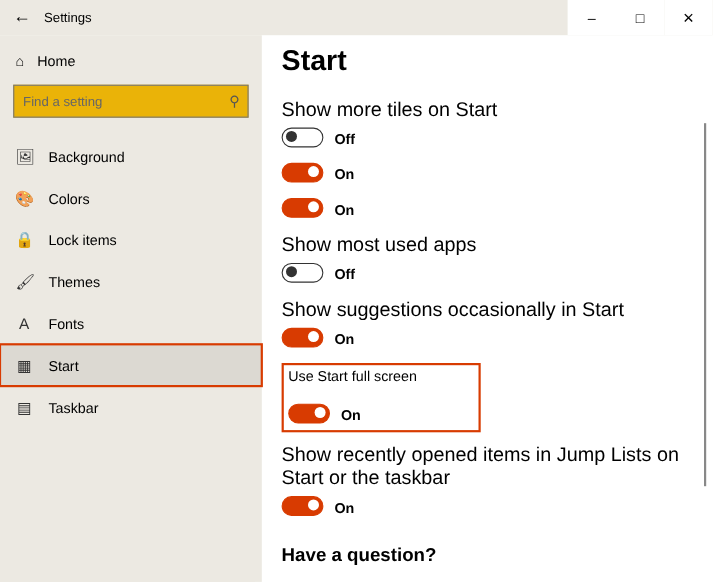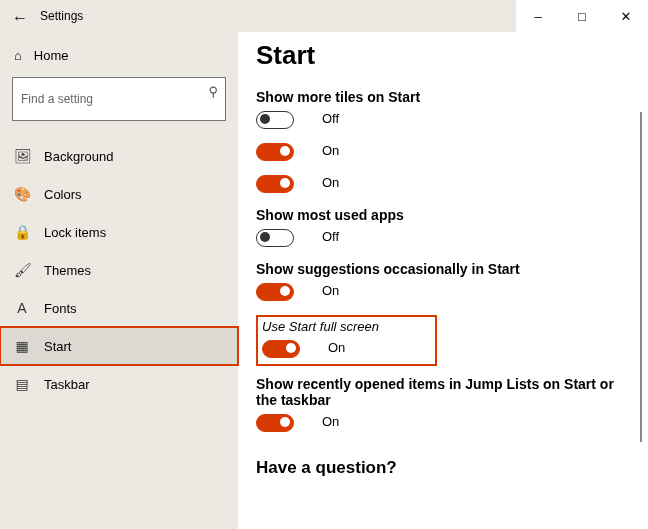--- a/index.html
+++ b/index.html
@@ -6,44 +6,44 @@
   body { width: 648px; height: 529px; background: #fff; overflow: hidden; font-size: 13px; color: #000; }
   .titlebar { height: 32px; display: flex; align-items: center; background: #ece9e2; }
   .titlebar .back { width: 40px; text-align: center; font-size: 16px; }
   .titlebar .title { font-size: 12px; }
   .winctl { margin-left: auto; display: flex; }
   .winctl div { width: 44px; height: 32px; display: flex; align-items: center; justify-content: center; font-size: 13px; background:#fff; }
   .main { display: flex; height: calc(100% - 32px); }
   .sidebar { width: 238px; background: #ece9e2; padding: 10px 0 0 0; }
   .home { display:flex; align-items:center; padding: 6px 14px 14px 14px; gap:12px; font-size:13px; }
   .searchwrap { margin: 0 12px 16px 12px; position: relative; }
-  .search { width: 100%; height: 44px; border: 1px solid #777; background: #ffffff; padding: 0 28px 0 8px; font-size: 12px; color:#555; font-style: italic; outline:none; }
+  .search { width: 100%; height: 30px; border: 1px solid #777; background: #eab308; padding: 0 28px 0 8px; font-size: 12px; color:#555; font-style: italic; outline:none; }
   .search::placeholder { color:#666; font-style: normal; }
   .searchwrap .sicon { position:absolute; right:8px; top:7px; font-size:13px; color:#555; }
   .cat { font-weight:600; font-size:12px; padding: 0 14px 10px 14px; }
   .nav { list-style:none; }
   .nav li { display:flex; align-items:center; gap:14px; padding: 11px 14px; font-size:13px; cursor:pointer; }
   .nav li.selected { background:#dcd9d2; }
   .nav li .icon { width:16px; text-align:center; font-size:14px; color:#333; }
   .nav li.outlined { outline:2px solid #d83b01; outline-offset:-1px; }
   .content { flex:1; padding: 8px 18px 0 18px; position:relative; overflow:hidden; }
   h1 { font-size:26px; font-weight:600; margin-bottom:18px; }
   .setting { margin-bottom: 14px; }
-  .setting .label { font-size:14px; margin-bottom:6px;font-weight:bold; }
-  .togglerow { display:flex; align-items:flex-start; gap:28px; }
+  .setting .label { font-size:18px; margin-bottom:6px; }
+  .togglerow { display:flex; align-items:flex-end; gap:10px;font-weight:bold; }
   .toggle { width:38px; height:18px; border-radius:9px; position:relative; display:inline-block; }
   .toggle.off { border:1.5px solid #333; background:#fff; }
   .toggle.off::after { content:""; position:absolute; width:10px; height:10px; border-radius:50%; background:#333; left:3px; top:2px; }
   .toggle.on { background:#d83b01; border:1.5px solid #d83b01; }
   .toggle.on::after { content:""; position:absolute; width:10px; height:10px; border-radius:50%; background:#fff; right:3px; top:2px; }
   .state { font-size:13px; }
   .link { color:#d83b01; font-size:13px; display:block; margin:10px 0; cursor:pointer; }
   h2 { font-size:17px; font-weight:600; margin:26px 0 10px 0; }
   .highlight-box { border:2px solid #d83b01; padding:2px 56px 6px 4px; display:inline-block; margin-bottom:10px; }
-  .highlight-box .label { margin-bottom:6px;font-style:italic; }
+  .highlight-box .label { margin-bottom:18px; }
   .vscroll { position:absolute; right:6px; top:80px; width:2px; height:330px; background:#888; }
 </style>
 </head>
 <body>
 
 <div class="titlebar">
   <div class="back">←</div>
   <div class="title">Settings</div>
   <div class="winctl">
     <div>–</div>

